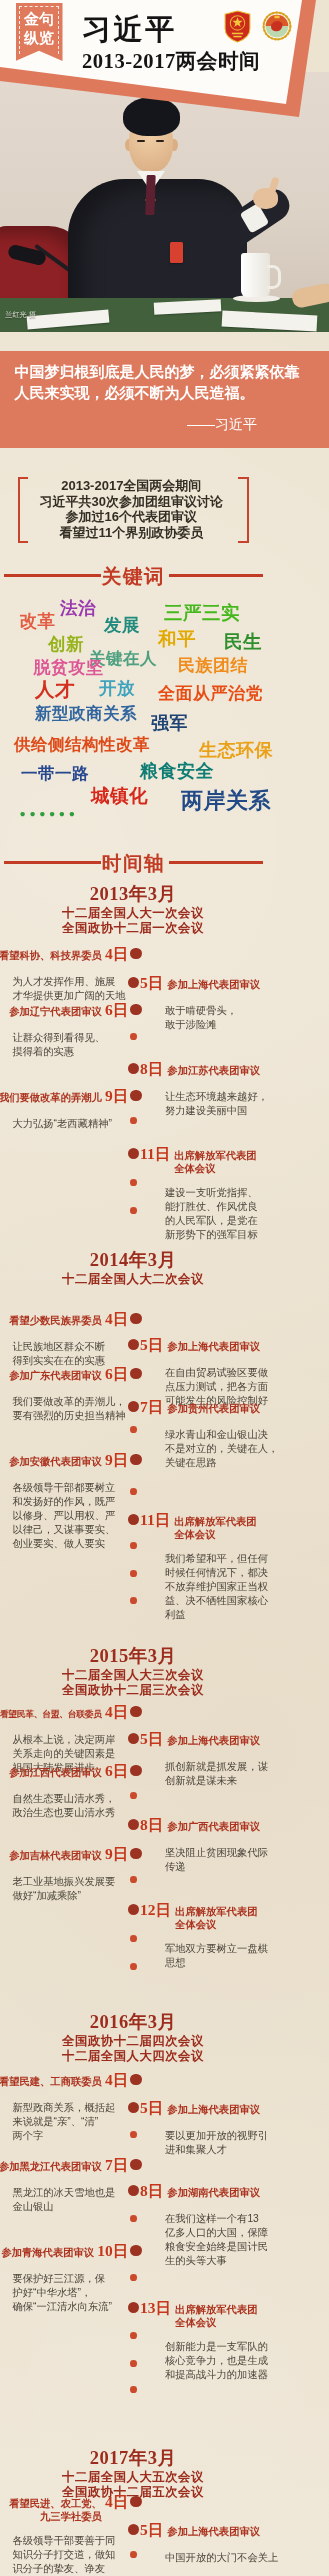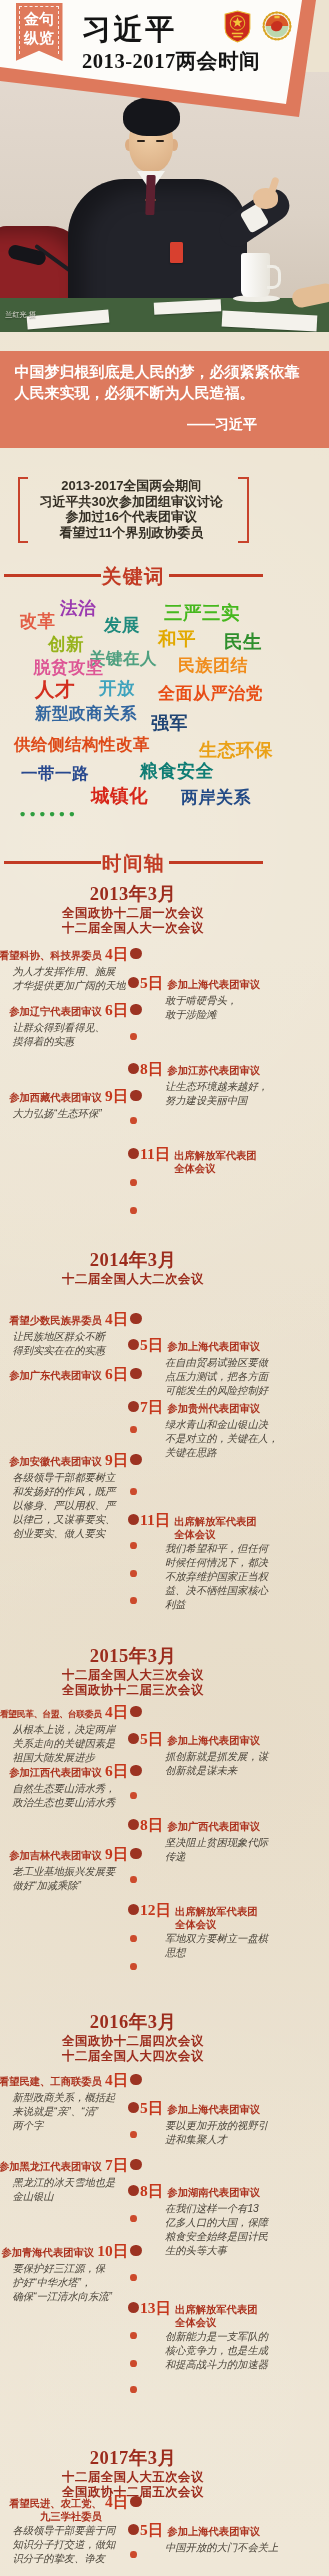--- a/index.html
+++ b/index.html
@@ -48,21 +48,21 @@
   .ribbon-text{position:absolute;left:0;top:6.2px;width:100%;text-align:center;color:#fff;
     font-weight:900;font-size:15px;line-height:19px;white-space:pre;}
   .main-title{position:absolute;left:82px;top:10.3px;font-family:"Liberation Serif",serif;font-weight:900;
     font-size:29px;color:#141414;letter-spacing:2.6px;}
   .sub-title{position:absolute;left:82px;top:47px;font-family:"Liberation Serif",serif;font-weight:900;
     font-size:20.6px;color:#141414;letter-spacing:0.5px;}
   .emblem{position:absolute;}
   
   .quote{position:absolute;left:0;top:351px;width:330px;height:97px;background:#dd7a5e;}
   .quote-text{position:absolute;left:14.4px;top:11.3px;color:#fff;font-weight:800;font-size:15px;line-height:20.6px;white-space:pre;}
-  .quote-attr{position:absolute;left:187px;top:65px;color:#fff;font-weight:700;font-size:14px;}
+  .quote-attr{position:absolute;left:187px;top:65px;color:#fff;font-weight:400;font-size:14px;}
   
   .stats{position:absolute;left:10.3px;top:478px;width:242px;text-align:center;
     font-size:13px;font-weight:900;color:#332e24;line-height:15.5px;}
   .brk{position:absolute;width:8.8px;height:62px;border:2.6px solid #c8432c;top:477px;}
   .brk-l{left:17.5px;border-right:none;}
   .brk-r{left:238px;border-left:none;}
   
   .hrule{position:absolute;height:2.6px;background:#c23b24;}
   .big-head{position:absolute;width:113px;left:77px;text-align:center;font-size:19.6px;font-weight:900;color:#c23b24;letter-spacing:1.5px;}
   
@@ -77,21 +77,21 @@
   .ev.L .ev-head{justify-content:flex-end;gap:3.1px;}
   .ev.R{left:140px;width:134px;}
   .ev.R .ev-head{justify-content:flex-start;gap:4.1px;}
   .ev-title{font-size:10.3px;font-weight:800;color:#ac331f;white-space:pre;padding-top:3.6px;line-height:13.4px;}
   .ev-title.tight{font-size:8.8px;letter-spacing:-0.3px;padding-top:5.2px;}
   .ev.L .ev-title{text-align:right;}
   .ev-day{font-family:"Liberation Serif",serif;font-size:15.5px;font-weight:900;color:#c5371c;white-space:nowrap;line-height:18.5px;}
   .dot{position:absolute;width:11.3px;height:11.3px;border-radius:50%;background:#9c3322;top:3.1px;}
   .ev.L .dot{right:-13.4px;}
   .ev.R .dot{left:-12px;}
-  .ev-desc{font-size:10.3px;color:#4a443a;line-height:14px;white-space:pre;margin-top:1px;font-style:italic;}
+  .ev-desc{font-size:10.3px;color:#4a443a;line-height:14px;white-space:pre;margin-top:11px;}
   .ev.L .ev-desc{padding-left:7.2px;text-align:left;}
   .ev.R .ev-desc{margin-left:25px;}
   .sdot{position:absolute;left:130px;width:6.7px;height:6.7px;border-radius:50%;background:#cc4a2c;}
 </style>
 </head>
 <body>
 
 <div class="canvas">
 
   <div class="photo">
@@ -180,31 +180,31 @@
   <span class="kw" style="left: 35px; top: 676px; font-size: 19.6px; color: rgb(211, 47, 31);">人才</span>
   <span class="kw" style="left: 99px; top: 676px; font-size: 17.5px; color: rgb(63, 163, 189);">开放</span>
   <span class="kw" style="left: 158px; top: 682px; font-size: 17px; color: rgb(232, 77, 21);">全面从严治党</span>
   <span class="kw" style="left: 35px; top: 703px; font-size: 16.5px; color: rgb(51, 102, 159);">新型政商关系</span>
   <span class="kw" style="left: 151px; top: 711px; font-size: 18px; color: rgb(31, 68, 116);">强军</span>
   <span class="kw" style="left: 14px; top: 734px; font-size: 16.5px; color: rgb(222, 74, 24);">供给侧结构性改革</span>
   <span class="kw" style="left: 199px; top: 738px; font-size: 18px; color: rgb(234, 161, 23);">生态环保</span>
   <span class="kw" style="left: 21px; top: 763px; font-size: 16.5px; color: rgb(39, 72, 142);">一带一路</span>
   <span class="kw" style="left: 140px; top: 759px; font-size: 18px; color: rgb(15, 125, 116);">粮食安全</span>
   <span class="kw" style="left: 91px; top: 783px; font-size: 18.5px; color: rgb(215, 39, 26);">城镇化</span>
-  <span class="kw" style="left: 181px; top: 786px; font-size: 17px; color: rgb(34, 74, 134);">两岸关系</span>
+  <span class="kw" style="left: 181px; top: 786px; font-size: 22px; color: rgb(34, 74, 134);">两岸关系</span>
   <span class="kw" style="left: 19.6px; top: 808px; font-size: 10.3px; letter-spacing: 3.6px; color: rgb(47, 158, 63);">●●●●●●</span>
 
   <div class="hrule" style="left:4.1px;top:861px;width:97px;"></div>
   <div class="hrule" style="left:169px;top:861px;width:94px;"></div>
   <div class="big-head" style="top:850px;">时间轴</div>
 
   <div class="sec-head" style="top:881px;">
     <div class="sec-year">2013年3月</div>
+    <div class="sec-meet">十二届全国人大一次会议</div>
     <div class="sec-meet">全国政协十二届一次会议</div>
-    <div class="sec-meet">十二届全国人大一次会议</div>
   </div>
   <div class="ev L" style="top:945px;">
     <div class="ev-head">
         <span class="ev-title">看望科协、科技界委员</span>
         <span class="ev-day">4日</span>
         <span class="dot"></span>
       </div>
     <div class="ev-desc">为人才发挥作用、施展
 才华提供更加广阔的天地</div>
   </div>
@@ -230,33 +230,37 @@
     <div class="ev-head">
         <span class="dot"></span>
         <span class="ev-day">8日</span>
         <span class="ev-title">参加江苏代表团审议</span>
       </div>
     <div class="ev-desc">让生态环境越来越好，
 努力建设美丽中国</div>
   </div>
   <div class="ev L" style="top:1087px;">
     <div class="ev-head">
-        <span class="ev-title">参加西藏代表团审议</span>
+        <span class="ev-title">我们要做改革的弄潮儿</span>
         <span class="ev-day">9日</span>
         <span class="dot"></span>
       </div>
-    <div class="ev-desc">大力弘扬“生态环保”</div>
+    <div class="ev-desc">大力弘扬“老西藏精神”</div>
   </div>
   <div class="ev R" style="top:1145px;">
     <div class="ev-head">
         <span class="dot"></span>
         <span class="ev-day">11日</span>
         <span class="ev-title">出席解放军代表团
 全体会议</span>
       </div>
+    <div class="ev-desc">建设一支听党指挥、
+能打胜仗、作风优良
+的人民军队，是党在
+新形势下的强军目标</div>
   </div>
 
   <div class="sec-head" style="top:1247px;">
     <div class="sec-year">2014年3月</div>
     <div class="sec-meet">十二届全国人大二次会议</div>
   </div>
   <div class="ev L" style="top:1310px;">
     <div class="ev-head">
         <span class="ev-title">看望少数民族界委员</span>
         <span class="ev-day">4日</span>
@@ -274,20 +278,22 @@
     <div class="ev-desc">在自由贸易试验区要做
 点压力测试，把各方面
 可能发生的风险控制好</div>
   </div>
   <div class="ev L" style="top:1365px;">
     <div class="ev-head">
         <span class="ev-title">参加广东代表团审议</span>
         <span class="ev-day">6日</span>
         <span class="dot"></span>
       </div>
+    <div class="ev-desc">我们要做改革的弄潮儿，
+要有强烈的历史担当精神</div>
   </div>
   <div class="ev R" style="top:1398px;">
     <div class="ev-head">
         <span class="dot"></span>
         <span class="ev-day">7日</span>
         <span class="ev-title">参加贵州代表团审议</span>
       </div>
     <div class="ev-desc">绿水青山和金山银山决
 不是对立的，关键在人，
 关键在思路</div>

